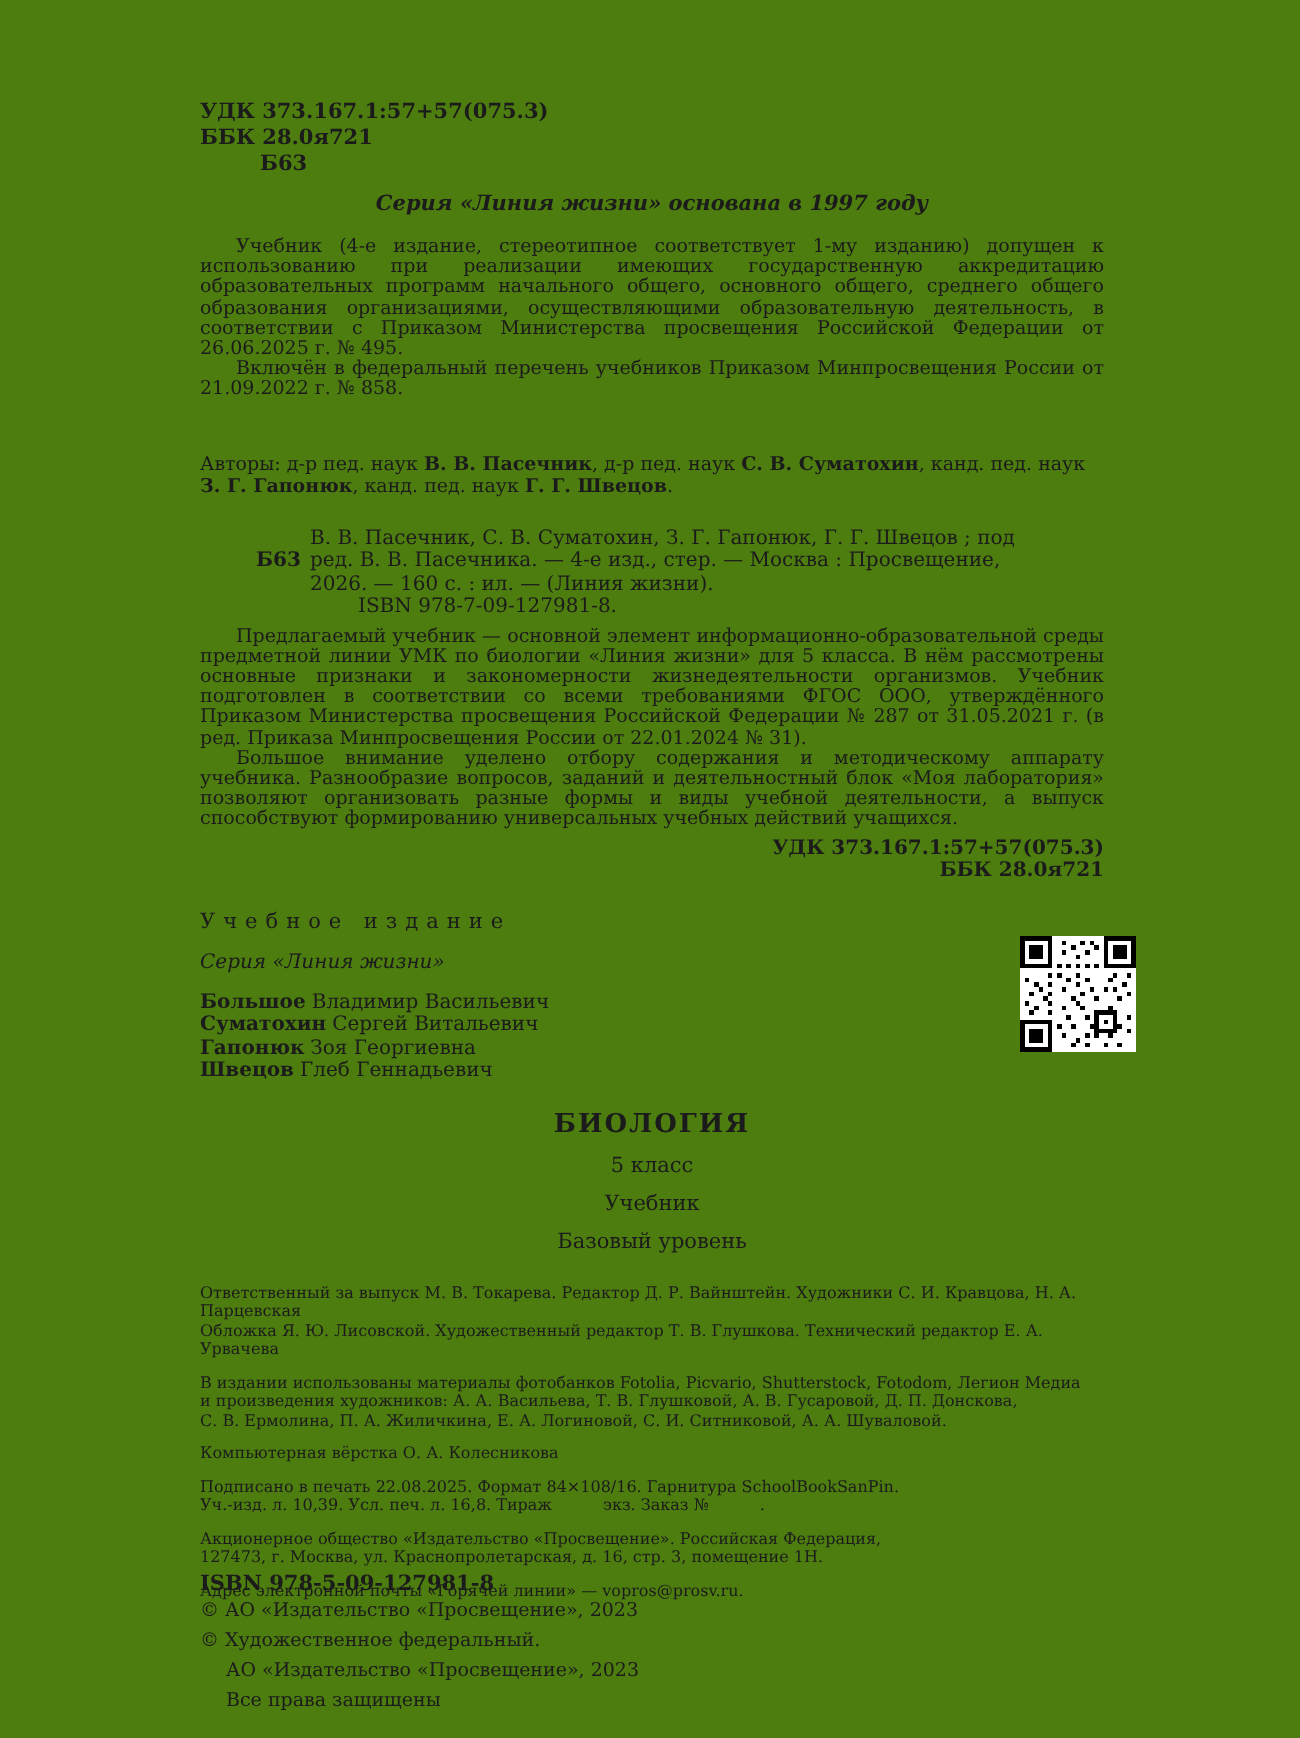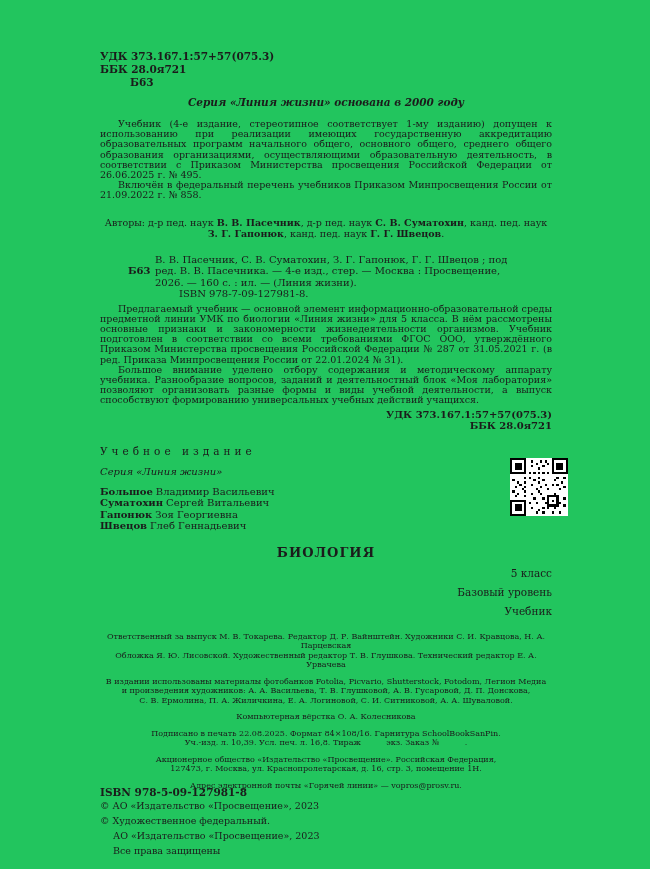--- a/index.html
+++ b/index.html
@@ -1,73 +1,73 @@
 <!DOCTYPE html>
 <html><head>
 <meta charset="utf-8">
 <style>
   html,body{margin:0;padding:0;background:#ffffff;}
   .page{
     position:relative;
     width:650px;height:869px;
-    background:#22c55e;
+    background:#4d7c0f;
     color:#1b1b1b;
     font-family:"DejaVu Serif","Liberation Serif",serif;
     overflow:hidden;
   }
   .content{position:absolute;left:100px;top:50px;width:452px;}
 
   .codes-top{font-size:10.5px;font-weight:bold;line-height:13px;}
   .codes-top .sign{margin-left:30px;}
 
   .series-note{margin-top:7px;text-align:center;font-weight:bold;font-style:italic;font-size:10.5px;}
 
   .para{font-size:9.5px;line-height:10.2px;text-align:justify;text-indent:18px;margin:0;}
   .mt11{margin-top:11px;}
 
-  .authors-par{margin-top:16px;text-align:center;font-size:9.5px;line-height:11px;}
+  .authors-par{margin-top:26px;font-size:9.5px;line-height:11px;}
   .b{font-weight:bold;}
 
   .card{position:relative;margin-top:15px;padding-left:55px;font-size:10px;line-height:11.5px;}
   .card .sign{position:absolute;left:28px;top:11px;font-weight:bold;font-size:10px;}
   .card-indent{text-indent:24px;}
 
   .codes-bottom{margin-top:3px;text-align:right;font-weight:bold;font-size:10px;line-height:11.5px;}
 
   .edition{position:relative;margin-top:13px;}
   .edition-heading{font-size:10.5px;letter-spacing:4px;}
   .edition-series{margin-top:9px;font-style:italic;font-size:10px;}
   .edition-authors{margin-top:9px;font-size:10px;line-height:11.5px;}
   .surname{font-weight:bold;margin-right:3px;}
   .qr{position:absolute;right:-16px;top:13px;width:58px;height:58px;}
 
   .book-title{margin-top:13px;text-align:center;font-weight:bold;font-size:13px;letter-spacing:1px;}
-  .book-sub{margin-top:7px;text-align:right;font-size:10.5px;}
+  .book-sub{margin-top:7px;text-align:center;font-size:10.5px;}
 
-  .imprint{margin-top:15px;text-align:center;font-size:8px;line-height:9.5px;}
+  .imprint{margin-top:15px;text-align:left;font-size:8px;line-height:9.5px;}
   .gap{margin-top:7px;}
 
   .footer{position:absolute;left:100px;right:98px;top:783px;display:flex;justify-content:space-between;align-items:flex-start;flex-direction:column;}
   .footer-isbn{font-weight:bold;font-size:10.5px;padding-top:3px;}
   .footer-copy{font-size:9.5px;line-height:15px;text-align:left;}
   .indent{padding-left:13px;}
 </style>
 </head>
 <body>
 
 <div class="page">
   <div class="content">
 
     <div class="codes-top">
       <div>УДК 373.167.1:57+57(075.3)</div>
       <div>ББК 28.0я721</div>
       <div class="sign">Б63</div>
     </div>
 
-    <div class="series-note">Серия «Линия жизни» основана в 2000 году</div>
+    <div class="series-note">Серия «Линия жизни» основана в 1997 году</div>
 
     <p class="para mt11">Учебник (4-е издание, стереотипное соответствует 1-му изданию) допущен к использованию при реализации имеющих государственную аккредитацию образовательных программ начального общего, основного общего, среднего общего образования организациями, осуществляющими образовательную деятельность, в соответствии с Приказом Министерства просвещения Российской Федерации от 26.06.2025 г. № 495.</p>
     <p class="para">Включён в федеральный перечень учебников Приказом Минпросвещения России от 21.09.2022 г. № 858.</p>
 
     <div class="authors-par">
       <span>Авторы: д-р пед. наук </span><span class="b">В. В. Пасечник</span><span>, д-р пед. наук </span><span class="b">С. В. Суматохин</span><span>, канд. пед. наук </span><span class="b">З. Г. Гапонюк</span><span>, канд. пед. наук </span><span class="b">Г. Г. Швецов</span><span>.</span>
     </div>
 
     <div class="card">
       <span class="sign">Б63</span>
@@ -110,22 +110,22 @@
           <rect x="16" y="16" width="5" height="5"></rect>
             <rect x="17" y="17" width="3" height="3" fill="#fff"></rect>
             <rect x="18" y="18" width="1" height="1"></rect>
           <path d="M8 6h1v1H8zM10 6h1v1h-1zM12 6h1v1h-1zM14 6h1v1h-1zM16 6h1v1h-1zM6 8h1v1H6zM6 10h1v1H6zM6 12h1v1H6zM6 14h1v1H6zM6 16h1v1H6zM9 1h1v1H9zM11 2h1v1h-1zM13 1h1v1h-1zM15 1h1v1h-1zM9 3h1v1H9zM12 4h1v1h-1zM14 3h1v1h-1zM16 2h1v1h-1zM8 8h1v1H8zM10 9h1v1h-1zM12 8h1v1h-1zM12 10h1v1h-1zM14 9h1v1h-1zM16 13h1v1h-1zM9 11h1v1H9zM13 12h1v1h-1zM11 13h1v1h-1zM15 11h1v1h-1zM12 14h1v1h-1zM9 15h1v1H9zM13 15h1v1h-1zM1 9h1v1H1zM3 10h1v1H3zM2 12h1v1H2zM4 11h1v1H4zM5 13h1v1H5zM1 14h1v1H1zM6 12h1v1H6zM3 15h1v1H3zM2 16h1v1H2zM10 17h1v1h-1zM14 17h1v1h-1zM8 19h1v1H8zM11 19h1v1h-1zM15 19h1v1h-1zM9 21h1v1H9zM12 22h1v1h-1zM16 21h1v1h-1zM19 9h1v1h-1zM20 11h1v1h-1zM22 10h1v1h-1zM21 13h1v1h-1zM19 15h1v1h-1zM23 12h1v1h-1zM20 8h1v1h-1zM23 8h1v1h-1zM18 11h1v1h-1zM14 21h1v1h-1zM11 23h1v1h-1zM14 23h1v1h-1zM19 21h1v1h-1zM21 19h1v1h-1zM23 17h1v1h-1zM18 23h1v1h-1zM21 23h1v1h-1zM23 20h1v1h-1z"></path>
         </g>
       </svg>
     </div>
 
     <div class="book-title">БИОЛОГИЯ</div>
     <div class="book-sub">5 класс</div>
+    <div class="book-sub">Учебник</div>
     <div class="book-sub">Базовый уровень</div>
-    <div class="book-sub">Учебник</div>
 
     <div class="imprint">
       <div>Ответственный за выпуск М. В. Токарева. Редактор Д. Р. Вайнштейн. Художники С. И. Кравцова, Н. А. Парцевская</div>
       <div>Обложка Я. Ю. Лисовской. Художественный редактор Т. В. Глушкова. Технический редактор Е. А. Урвачева</div>
       <div class="gap">В издании использованы материалы фотобанков Fotolia, Picvario, Shutterstock, Fotodom, Легион Медиа</div>
       <div>и произведения художников: А. А. Васильева, Т. В. Глушковой, А. В. Гусаровой, Д. П. Донскова,</div>
       <div>С. В. Ермолина, П. А. Жиличкина, Е. А. Логиновой, С. И. Ситниковой, А. А. Шуваловой.</div>
       <div class="gap">Компьютерная вёрстка О. А. Колесникова</div>
       <div class="gap">Подписано в печать 22.08.2025. Формат 84×108/16. Гарнитура SchoolBookSanPin.</div>
       <div>Уч.-изд. л. 10,39. Усл. печ. л. 16,8. Тираж&nbsp;&nbsp;&nbsp;&nbsp;&nbsp;&nbsp;&nbsp;&nbsp;&nbsp;&nbsp;экз. Заказ №&nbsp;&nbsp;&nbsp;&nbsp;&nbsp;&nbsp;&nbsp;&nbsp;&nbsp;&nbsp;.</div>

